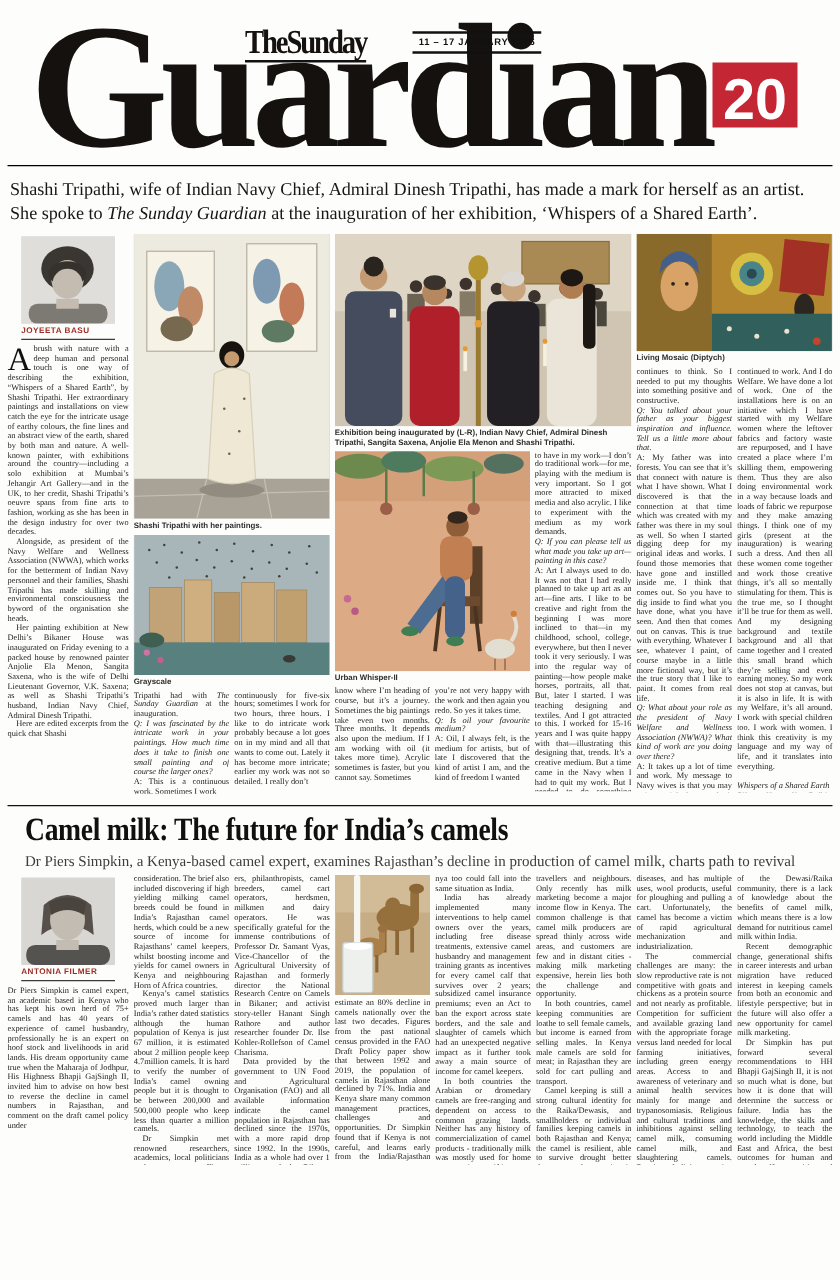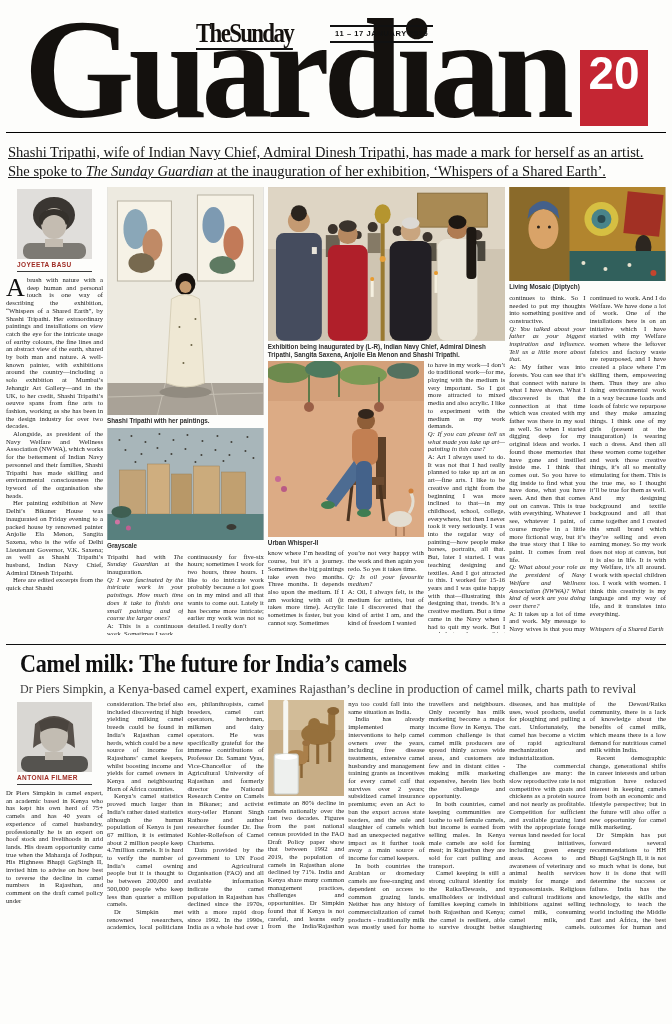--- a/index.html
+++ b/index.html
@@ -4,28 +4,28 @@
 <style>
   html,body{margin:0;padding:0;background:#fff;}
   .page{width:672px;height:1024px;background:#fdfdfb;overflow:hidden;position:relative;color:#1c1c1c;}
 
   
   .masthead{position:relative;height:124px;margin:6px 6px 0;}
   .gd-title{position:absolute;left:18px;top:-8px;font:700 142px/1 "Liberation Serif",serif;letter-spacing:-6px;color:#14110e;white-space:nowrap;}
   .kicker-row{position:absolute;left:190px;top:14px;display:flex;align-items:center;gap:20px;}
   .kicker{font:700 27px/1 "Liberation Serif",serif;letter-spacing:-2px;color:#14110e;transform:scaleX(.85);transform-origin:left bottom;border-bottom:2.5px solid #111;padding-bottom:1px;}
   .dateline{font:700 7.5px/1 "Liberation Sans",sans-serif;letter-spacing:.6px;color:#111;border-top:2px solid #111;border-bottom:2px solid #111;padding:3px 5px;margin-bottom:2px;white-space:nowrap;}
-  .edition{position:absolute;right:18px;top:44px;width:68px;height:76px;background:#c42633;display:flex;align-items:flex-start;justify-content:center;}
+  .edition{position:absolute;right:28px;top:44px;width:68px;height:52px;background:#c42633;display:flex;align-items:flex-end;justify-content:center;}
   .edition span{font:700 46px/1 "Liberation Sans",sans-serif;color:#fff;}
   .mast-rule{border-top:1.5px solid #000;margin:2px 6px 0;}
 
   
   .h1-block{margin:8px 0 0 30px;}
   .h1-line{font:800 33px/39px "Liberation Sans",sans-serif;letter-spacing:-.5px;color:#3a3a3c;transform:scaleX(.75);transform-origin:left top;white-space:nowrap;}
-  .stand1{margin:10px 8px 0;font:400 14.5px/18.5px "Liberation Serif",serif;color:#161616;text-decoration:underline;}
+  .stand1{margin:10px 8px 0;font:400 14.5px/18.5px "Liberation Serif",serif;color:#161616;}
 
   
   .cols8{display:grid;grid-template-columns:97px repeat(7,1fr);column-gap:4px;padding:0 6px;}
   .a1-body{margin-top:7px;height:452px;overflow:hidden;}
   .a2-body{margin-top:4px;height:232px;overflow:hidden;}
 
   
   .bt{font:400 6.7px/7.7px "Liberation Serif",serif;text-align:justify;color:#1c1c1c;overflow:hidden;}
   .bt p{margin:0;}
   .bt p.ind{text-indent:7px;}

